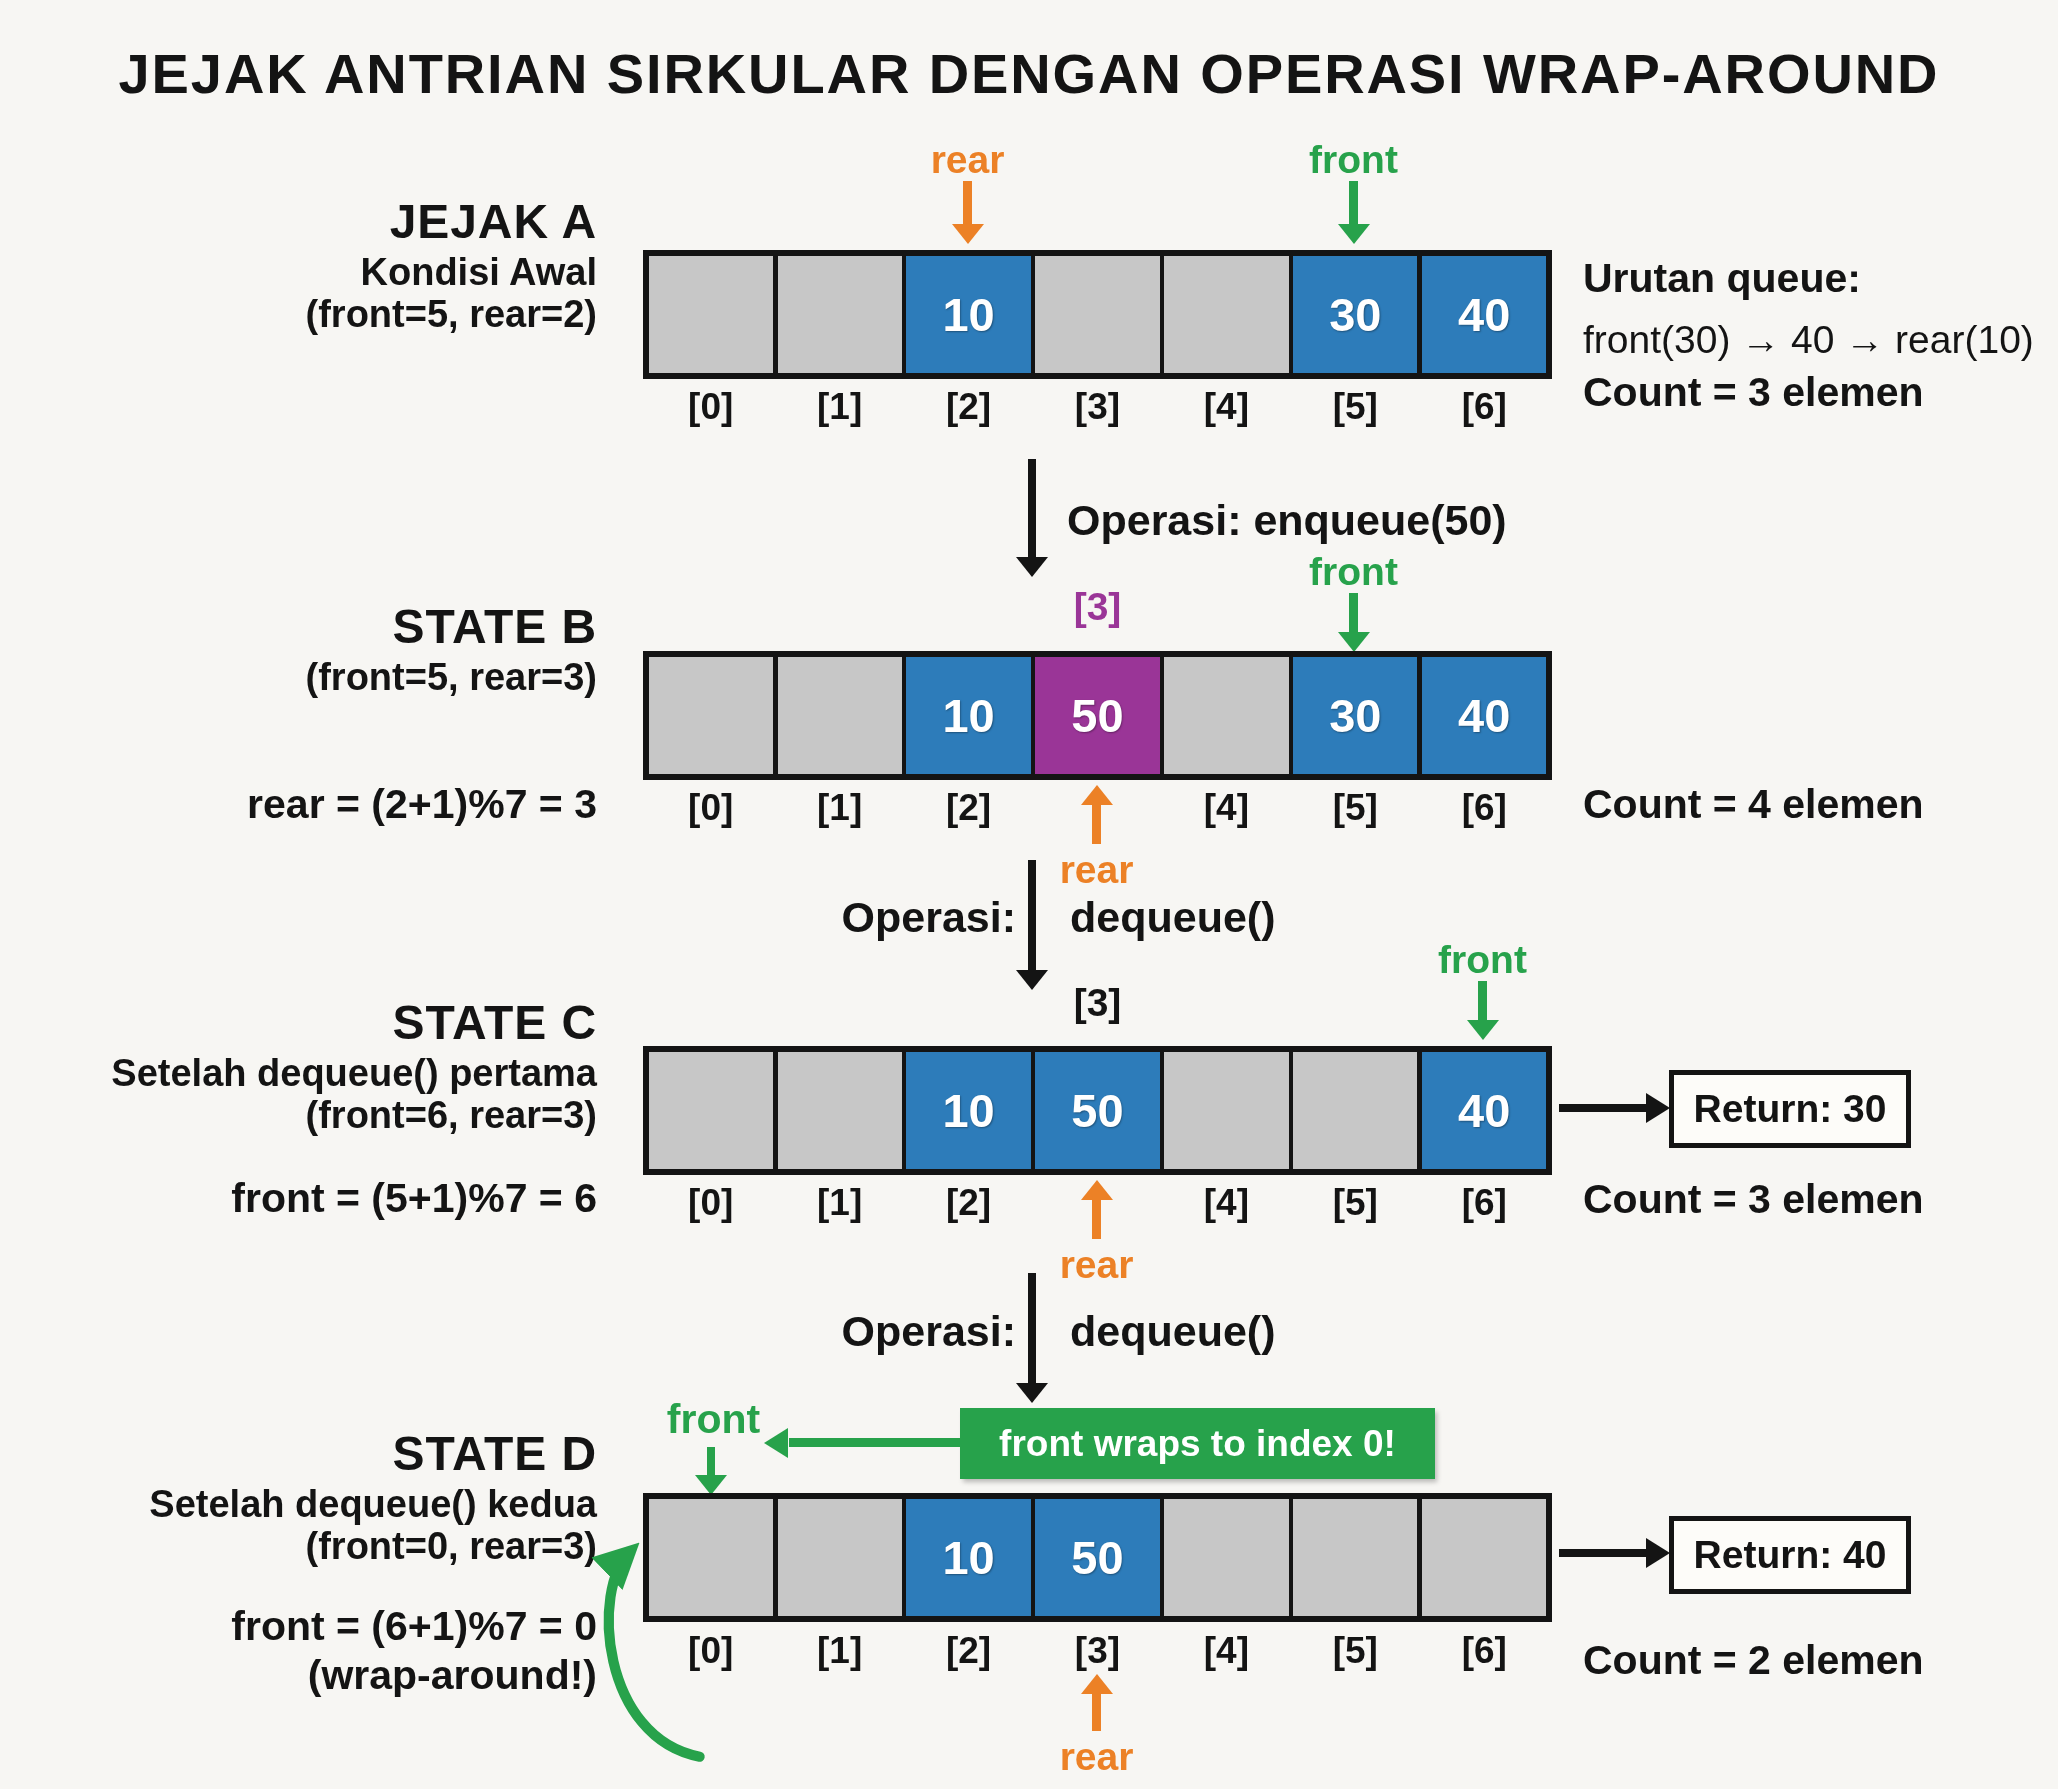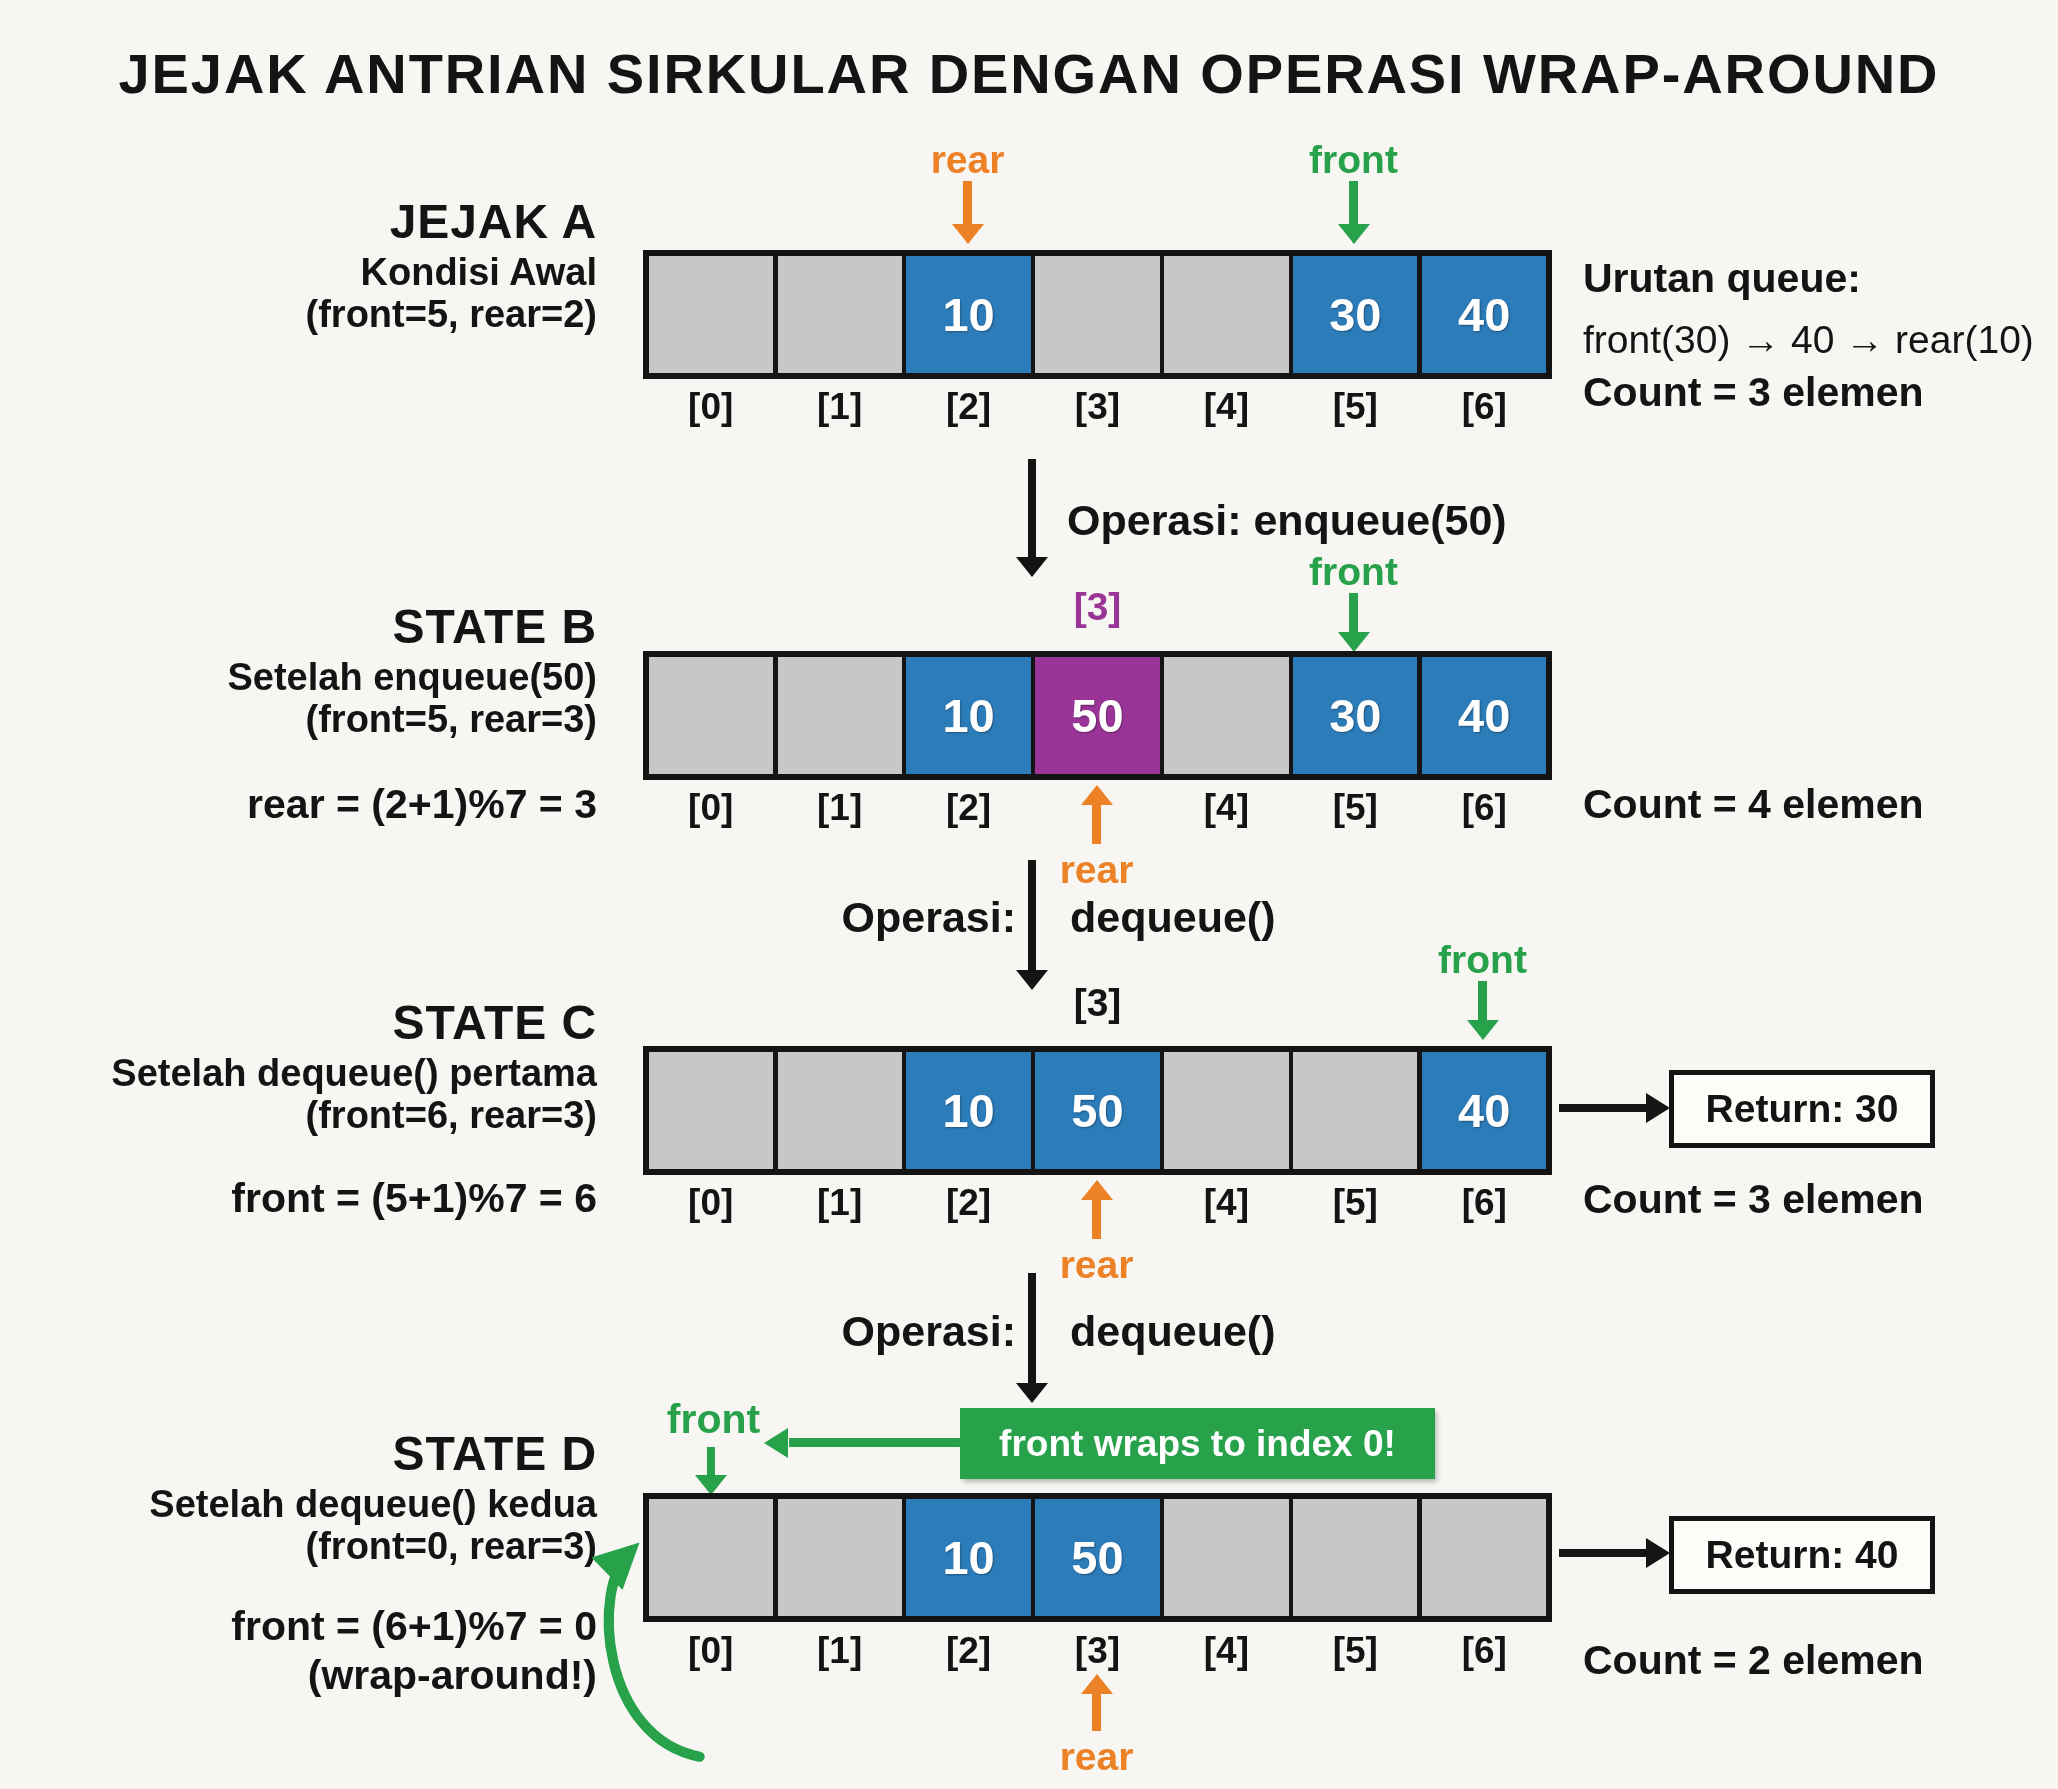--- a/index.html
+++ b/index.html
@@ -49,21 +49,21 @@
   .bg-ink    { background: var(--ink,#141414); }
 
   .oplabel { font-size:43px; font-weight:bold; }
   .opleft  { width:280px; text-align:right; }
 
   .hstem { height:7.5px; background: var(--ink,#141414); }
   .head-right { width:0; height:0; border-top:15px solid transparent; border-bottom:15px solid transparent; border-left:24px solid var(--ink,#141414); }
   .head-left  { width:0; height:0; border-top:15px solid transparent; border-bottom:15px solid transparent; border-right:24px solid var(--green,#27a24b); }
 
   .retbox {
-    width:266px; height:78px; border:5.6px solid var(--ink,#141414);
+    width:242px; height:78px; border:5.6px solid var(--ink,#141414);
     background:#fdfcf9; display:flex; align-items:center; justify-content:center;
     font-size:39px; font-weight:bold;
   }
   .banner {
     width:475px; height:71px; background: var(--green,#27a24b);
     color:#fff; font-size:37px; font-weight:bold;
     display:flex; align-items:center; justify-content:center;
     box-shadow: 2.8px 3.7px 4.7px rgba(0,0,0,.25);
   }
   .rline1 { font-size:41px; font-weight:bold; }
@@ -124,21 +124,20 @@
 
   <div class="abs ptr" style="left:1293px; top:552px;">
     <div class="plabel green">front</div>
     <div class="stem-v bg-green" style="height:39px;"></div>
     <div class="head-down green"></div>
   </div>
   <div class="abs idx3 purple" style="left:1032px; top:585px;">[3]</div>
 
   <div class="abs lblock" style="top:601px;">
     <div class="st">STATE B</div>
-    <div class="ln">Setelah enqueue(50)</div>
     <div class="ln">(front=5, rear=3)</div>
   </div>
 
   <div class="abs arr" style="top:651px;">
     <div class="cell" style="background: var(--gray);"></div>
     <div class="cell" style="background: var(--gray);"></div>
     <div class="cell" style="background: var(--blue);">10</div>
     <div class="cell" style="background: var(--purple);">50</div>
     <div class="cell" style="background: var(--gray);"></div>
     <div class="cell" style="background: var(--blue);">30</div>

